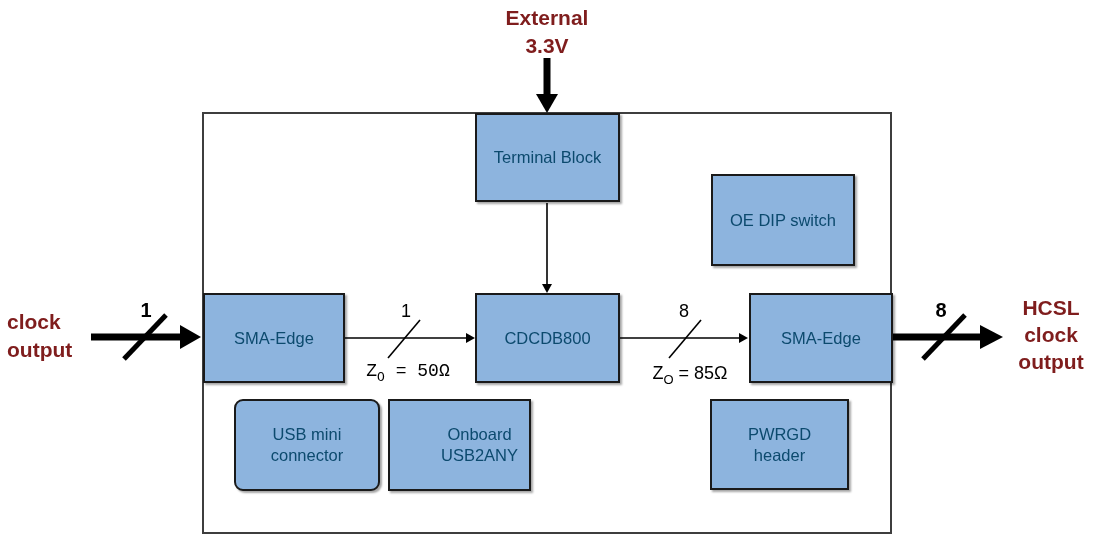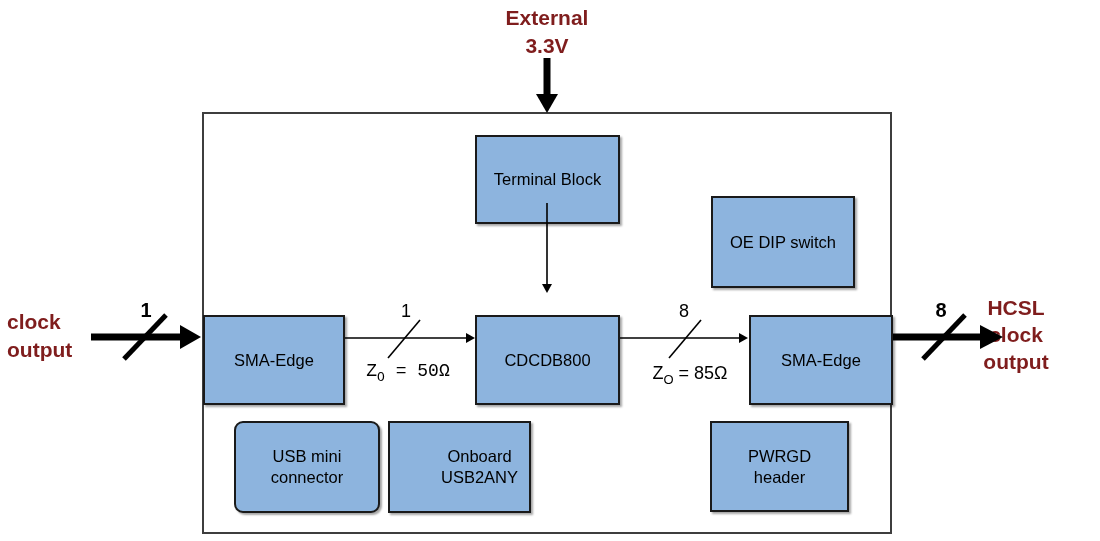--- a/index.html
+++ b/index.html
@@ -24,22 +24,21 @@
     border:2px solid var(--box-border,#1a1a1a);
     box-sizing:border-box;
     box-shadow:2px 2px 2px rgba(0,0,0,0.35);
     display:flex;
     flex-direction:column;
     align-items:center;
     justify-content:center;
     text-align:center;
     font-size:16.5px;
     line-height:21px;
-    color:#000000;
-    margin-top:22px;
+    color:#0c4a6e;
   }
   .outer-label{
     position:absolute;
     font-weight:bold;
     font-size:21px;
     line-height:28px;
     color:#7f1d1d;
     white-space:nowrap;
   }
   .centered{transform:translateX(-50%);text-align:center;}
@@ -110,21 +109,21 @@
   <div class="outer-label centered" style="left:547px;top:4px;">
     <div>External</div>
     <div>3.3V</div>
   </div>
 
   <div class="outer-label" style="left:7px;top:308px;">
     <div>clock</div>
     <div>output</div>
   </div>
 
-  <div class="outer-label centered" style="left:1016px;top:294px;line-height:27px;">
+  <div class="outer-label centered" style="left:1051px;top:294px;line-height:27px;">
     <div>HCSL</div>
     <div>clock</div>
     <div>output</div>
   </div>
 
   <div class="bus-num bold" style="left:146px;top:301px;">1</div>
   <div class="bus-num" style="left:406px;top:302px;">1</div>
   <div class="bus-num" style="left:684px;top:302px;">8</div>
   <div class="bus-num bold" style="left:941px;top:301px;">8</div>
 

